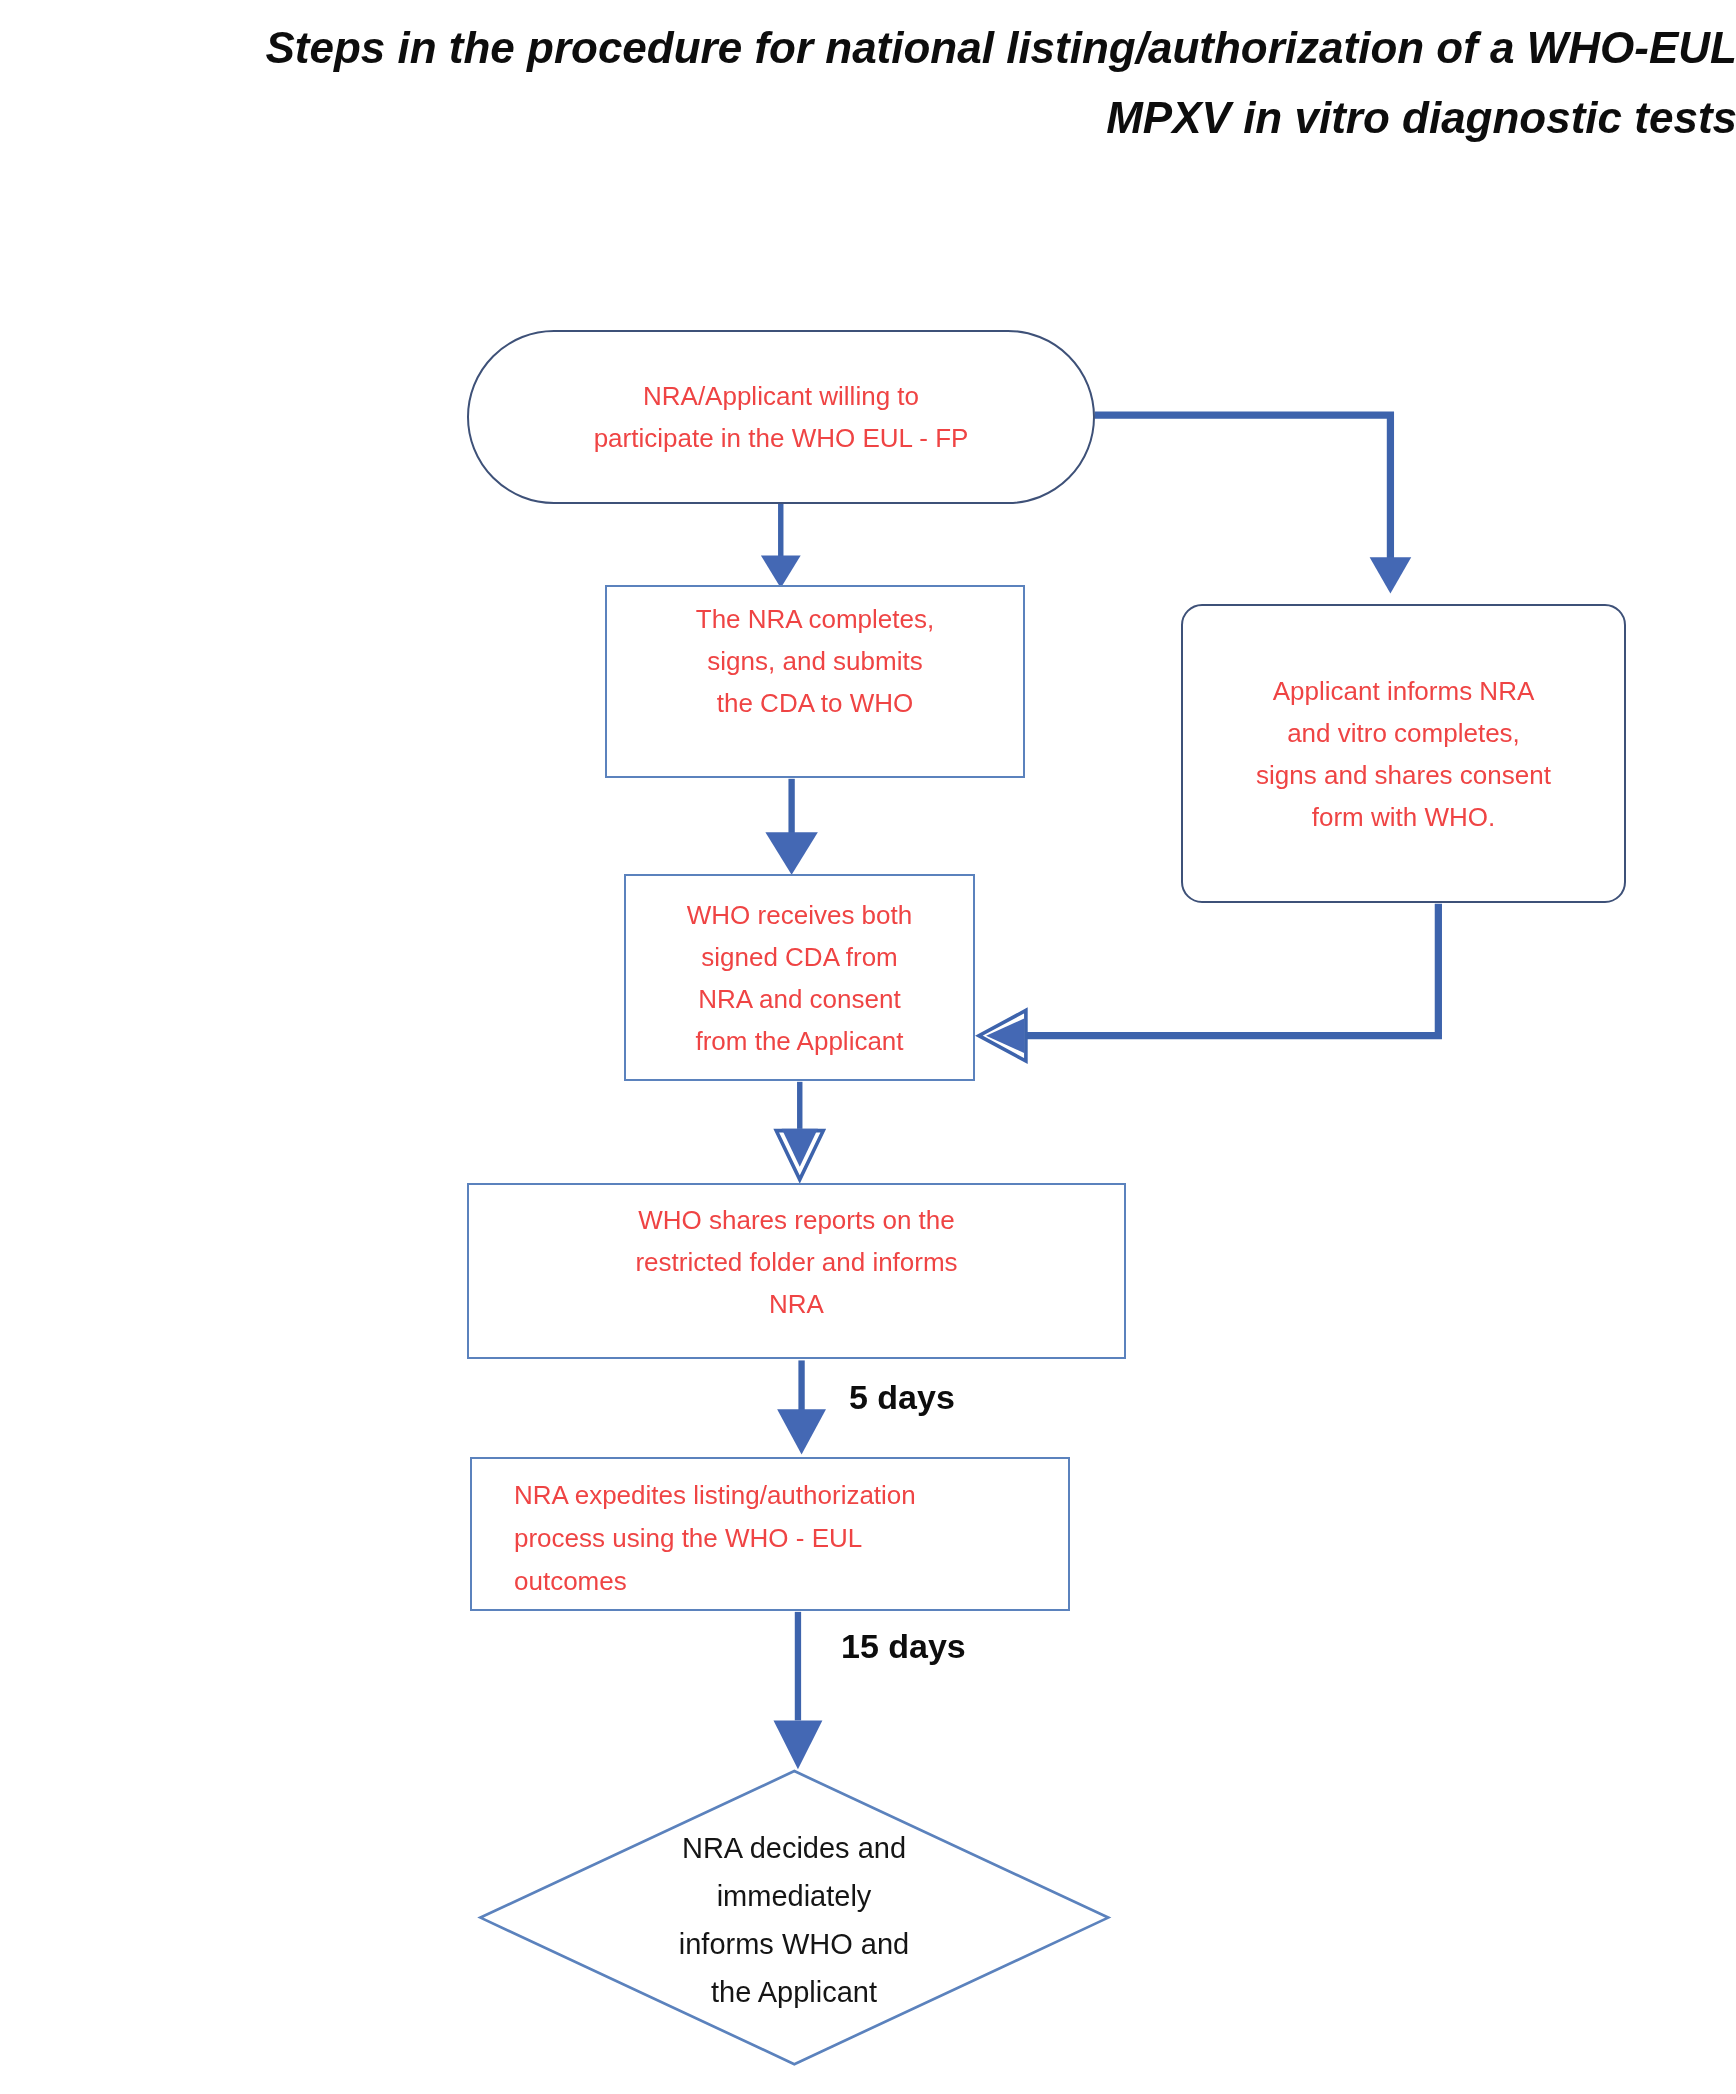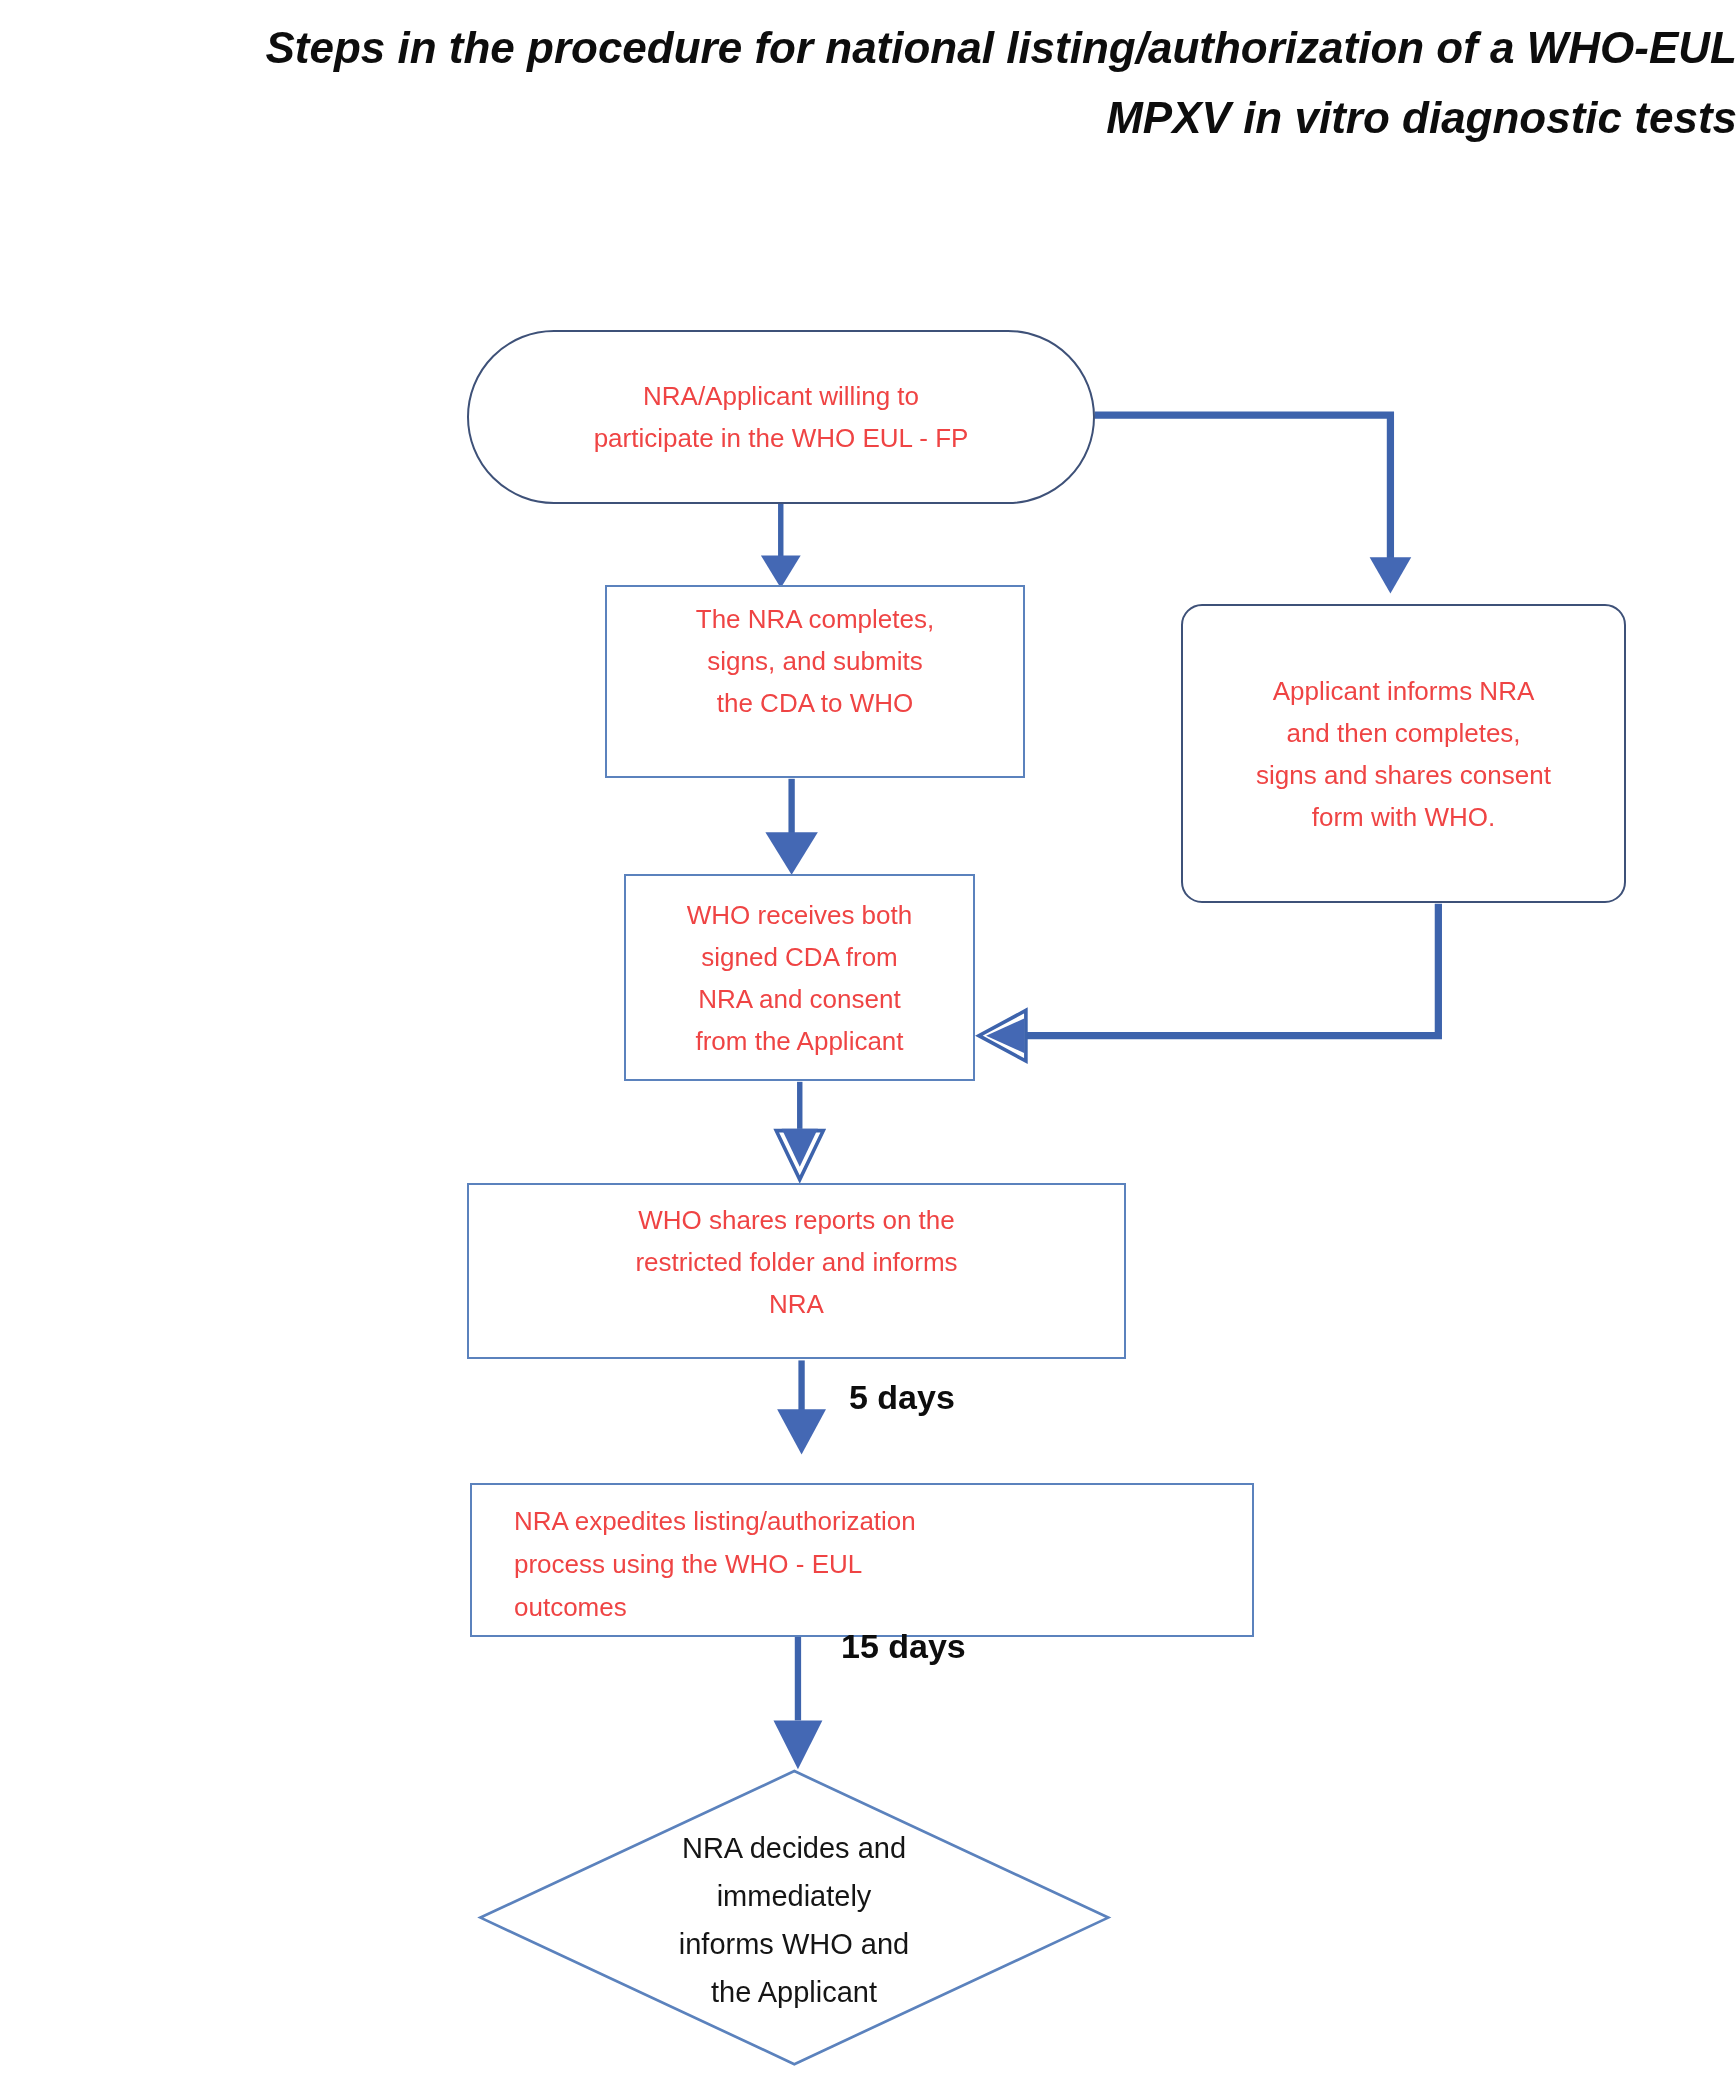--- a/index.html
+++ b/index.html
@@ -80,41 +80,41 @@
   </div>
 
   <div class="node rect pad-b46" style="left:605px;top:585px;width:420px;height:193px;">
     <span>The NRA completes,</span>
     <span>signs, and submits</span>
     <span>the CDA to WHO</span>
   </div>
 
   <div class="node stadium round" style="left:1181px;top:604px;width:445px;height:299px;">
     <span>Applicant informs NRA</span>
-    <span>and then completes,</span>
+    <span>and vitro completes,</span>
     <span>signs and shares consent</span>
     <span>form with  WHO.</span>
   </div>
 
   <div class="node rect" style="left:624px;top:874px;width:351px;height:207px;">
     <span>WHO receives both</span>
     <span>signed CDA from</span>
     <span>NRA and consent</span>
     <span>from the Applicant</span>
   </div>
 
   <div class="node rect pad-b20" style="left:467px;top:1183px;width:659px;height:176px;text-align:center;">
     <span>WHO shares reports on the</span>
     <span>restricted folder and informs</span>
     <span>NRA</span>
   </div>
 
   <div class="side-label" style="left:849px;top:1377px;">5 days</div>
 
-  <div class="node rect left-align" style="left:470px;top:1457px;width:784px;height:154px;margin-top:26px;">
+  <div class="node rect left-align" style="left:470px;top:1457px;width:600px;height:154px;">
     <span>NRA expedites listing/authorization</span>
     <span>process using the WHO - EUL</span>
     <span>outcomes</span>
   </div>
 
   <div class="side-label" style="left:841px;top:1626px;">15 days</div>
 
   <div class="diamond-label" style="left:577px;top:1824px;width:434px;">
     <span>NRA decides and</span>
     <span>immediately</span>

